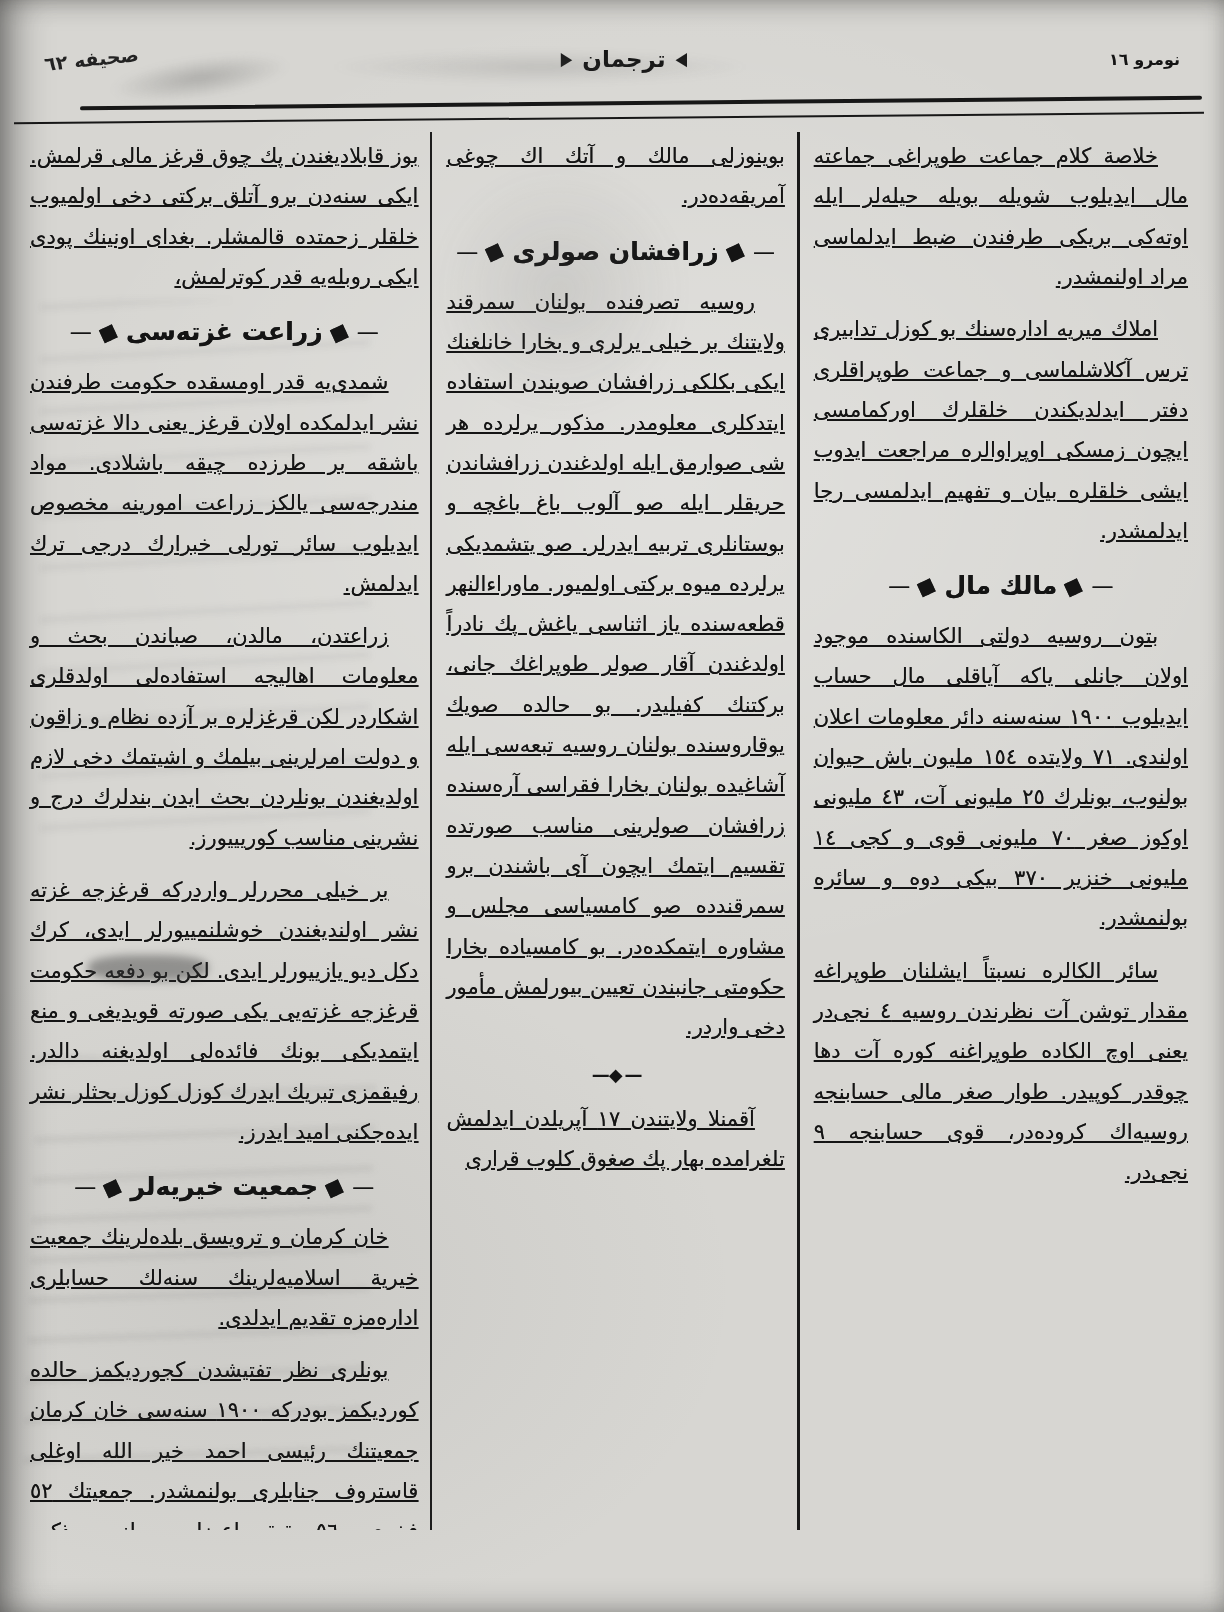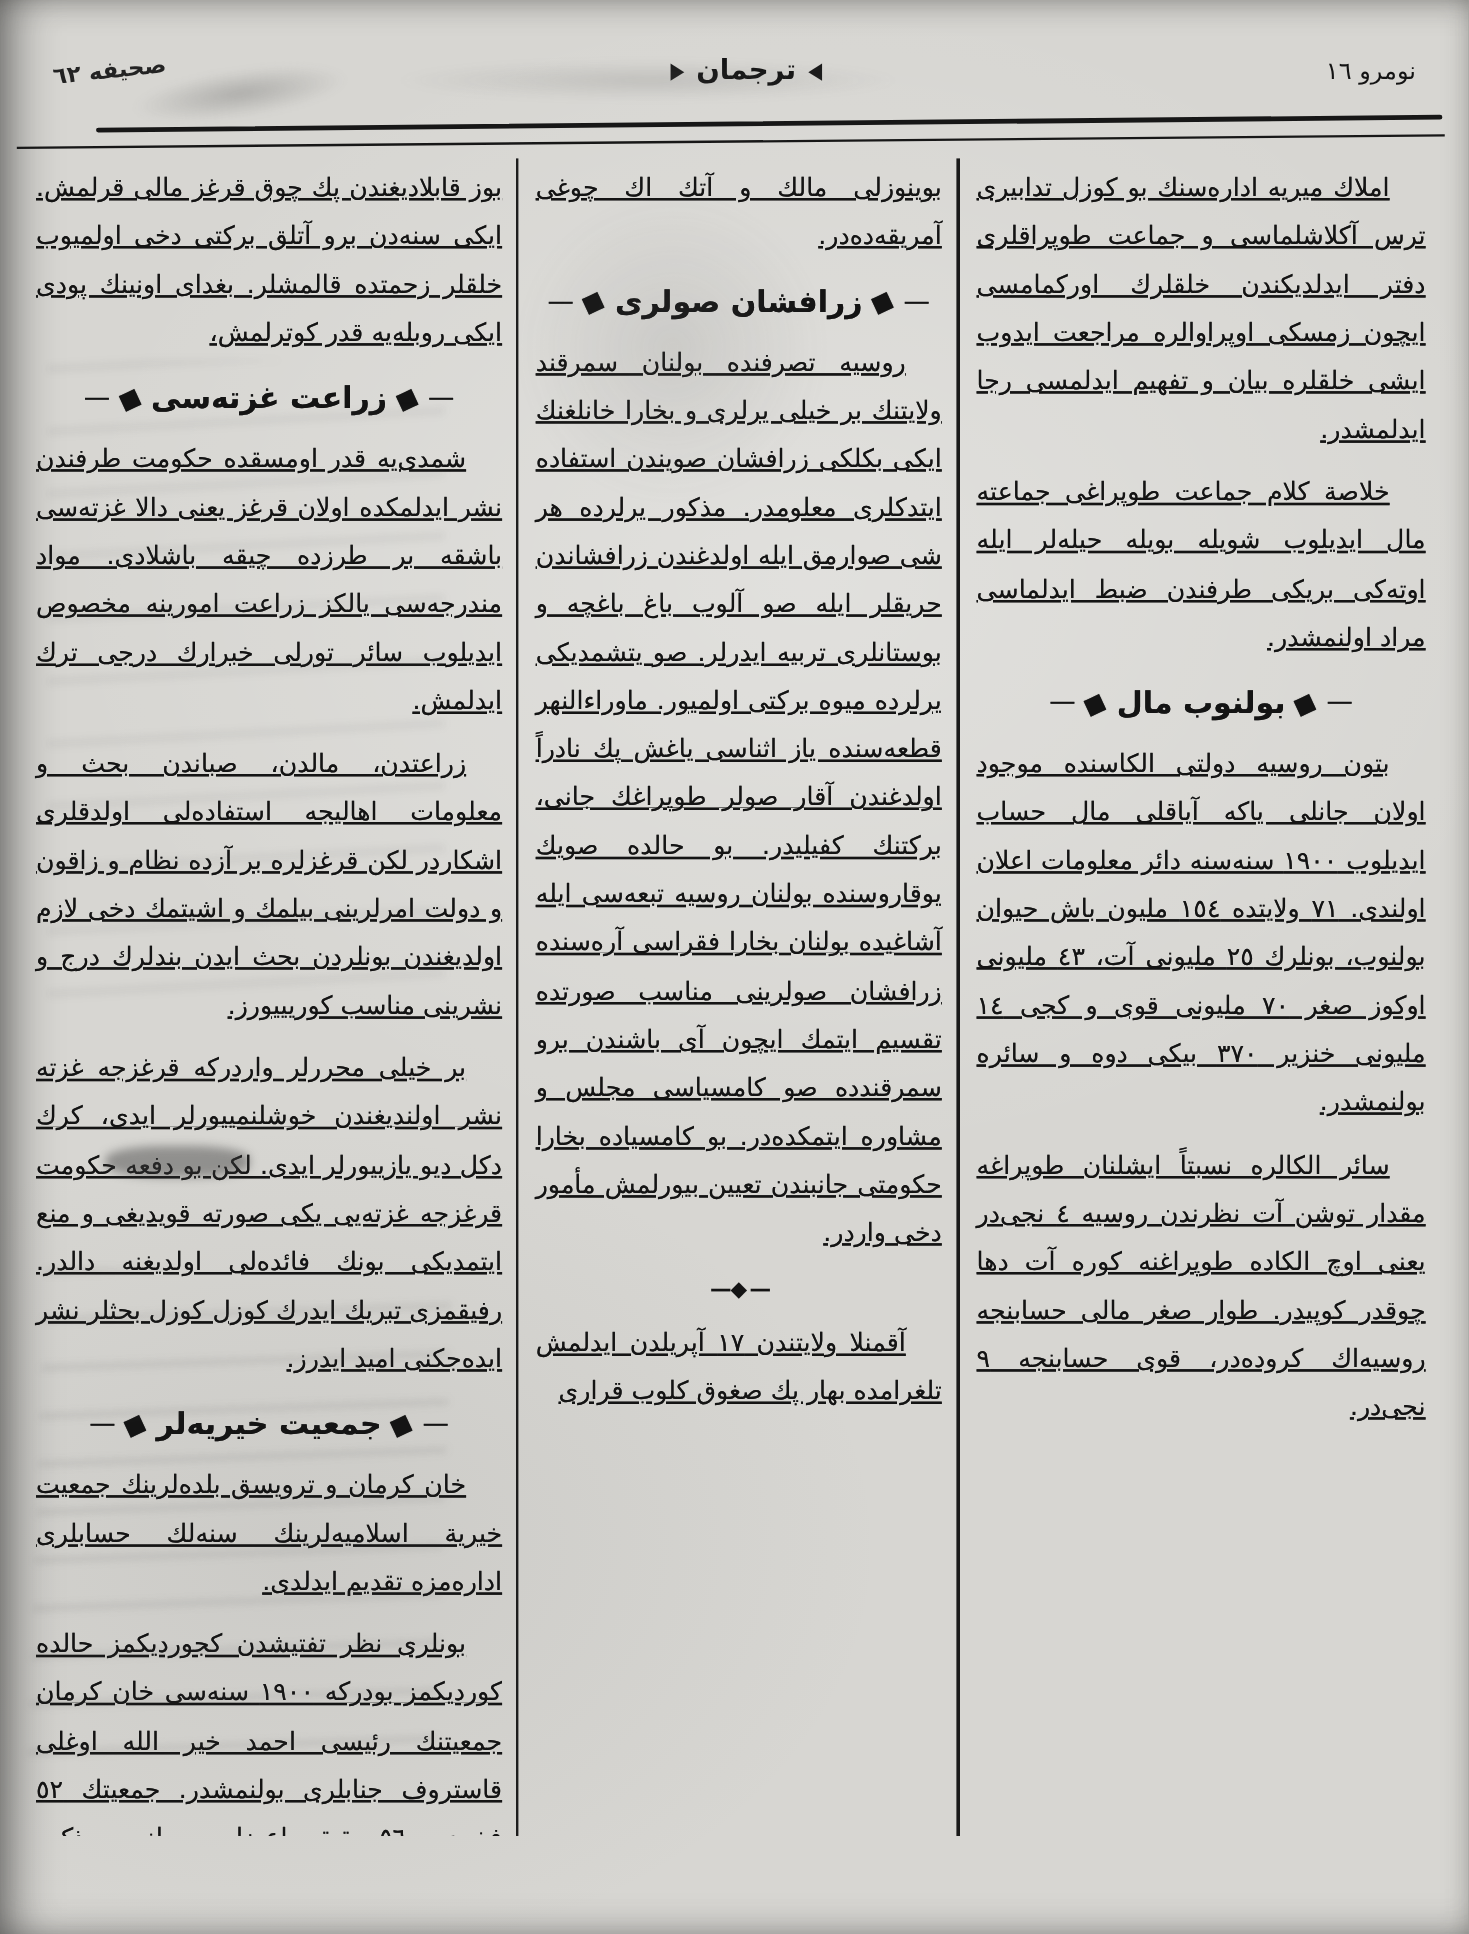--- a/index.html
+++ b/index.html
@@ -22,21 +22,21 @@
       inset 26px 0 40px -18px rgba(30,30,30,.6),
       inset -10px 0 26px -14px rgba(60,60,58,.35),
       inset 0 14px 30px -20px rgba(70,70,68,.45),
       inset 0 -18px 36px -24px rgba(70,70,68,.4);
   }
   
   .hdr{
     position:absolute;top:30px;right:44px;left:44px;height:58px;
     display:flex;justify-content:space-between;align-items:center;
   }
-  .hdr-issue{font-size:20px;font-weight:normal;letter-spacing:1px;}
+  .hdr-issue{font-size:16px;font-weight:bold;letter-spacing:1px;}
   .hdr-masthead{font-size:23px;font-weight:bold;display:flex;align-items:center;gap:10px;}
   .hdr-masthead .m-orn{font-size:15px;color:#1a1a1a;transform:scaleY(1.25);}
   .hdr-page{font-size:19px;font-weight:bold;transform:rotate(-6deg);color:#232323;}
   .rule{position:absolute;left:14px;right:20px;background:#171717;pointer-events:none;}
   .rule-1{top:101px;height:4px;left:80px;right:22px;transform:rotate(-.55deg);border-radius:3px;}
   .rule-2{top:117px;height:2px;transform:rotate(-.5deg);}
   
   .columns{
     position:absolute;top:132px;right:24px;left:16px;height:1398px;
     display:flex;direction:rtl;
@@ -93,26 +93,26 @@
     </div>
     <div class="hdr-page">صحيفه ٦٢</div>
   </header>
 
   <div class="rule rule-1"></div>
   <div class="rule rule-2"></div>
 
   <main class="columns">
 
     <section class="col col-right">
+      <p class="para">خلاصة كلام جماعت طوپراغى جماعته مال ايديلوب شويله بويله حيله‌لر ايله اوته‌كى بريكى طرفندن ضبط ايدلماسى مراد اولنمشدر.</p>
       <p class="para">املاك ميريه اداره‌سنك بو كوزل تدابيرى ترس آكلاشلماسى و جماعت طوپراقلرى دفتر ايدلديكندن خلقلرك اوركمامسى ايچون زمسكى اوپراوالره مراجعت ايدوب ايشى خلقلره بيان و تفهيم ايدلمسى رجا ايدلمشدر.</p>
-      <p class="para">خلاصة كلام جماعت طوپراغى جماعته مال ايديلوب شويله بويله حيله‌لر ايله اوته‌كى بريكى طرفندن ضبط ايدلماسى مراد اولنمشدر.</p>
       <h2 class="heading">
         <span class="h-dash">—</span>
         <span class="h-fleuron">◆</span>
-        <span>بولنوب مال</span>
+        <span>مالك مال</span>
         <span class="h-fleuron">◆</span>
         <span class="h-dash">—</span>
       </h2>
       <p class="para">بتون روسيه دولتى الكاسنده موجود اولان جانلى ياكه آياقلى مال حساب ايديلوب ١٩٠٠ سنه‌سنه دائر معلومات اعلان اولندى. ٧١ ولايتده ١٥٤ مليون باش حيوان بولنوب، بونلرك ٢٥ مليونى آت، ٤٣ مليونى اوكوز صغر ٧٠ مليونى قوى و كجى ١٤ مليونى خنزير ٣٧٠ بيكى دوه و سائره بولنمشدر.</p>
       <p class="para">سائر الكالره نسبتاً ايشلنان طوپراغه مقدار توشن آت نظرندن روسيه ٤ نجى‌در يعنى اوچ الكاده طوپراغنه كوره آت دها چوقدر كوپيدر. طوار صغر مالى حسابنجه روسيه‌اك كروده‌در، قوى حسابنجه ٩ نجى‌در.</p>
     </section>
 
     <section class="col col-middle">
       <p class="para cont">بوينوزلى مالك و آتك اك چوغى آمريقه‌ده‌در.</p>
       <h2 class="heading">

